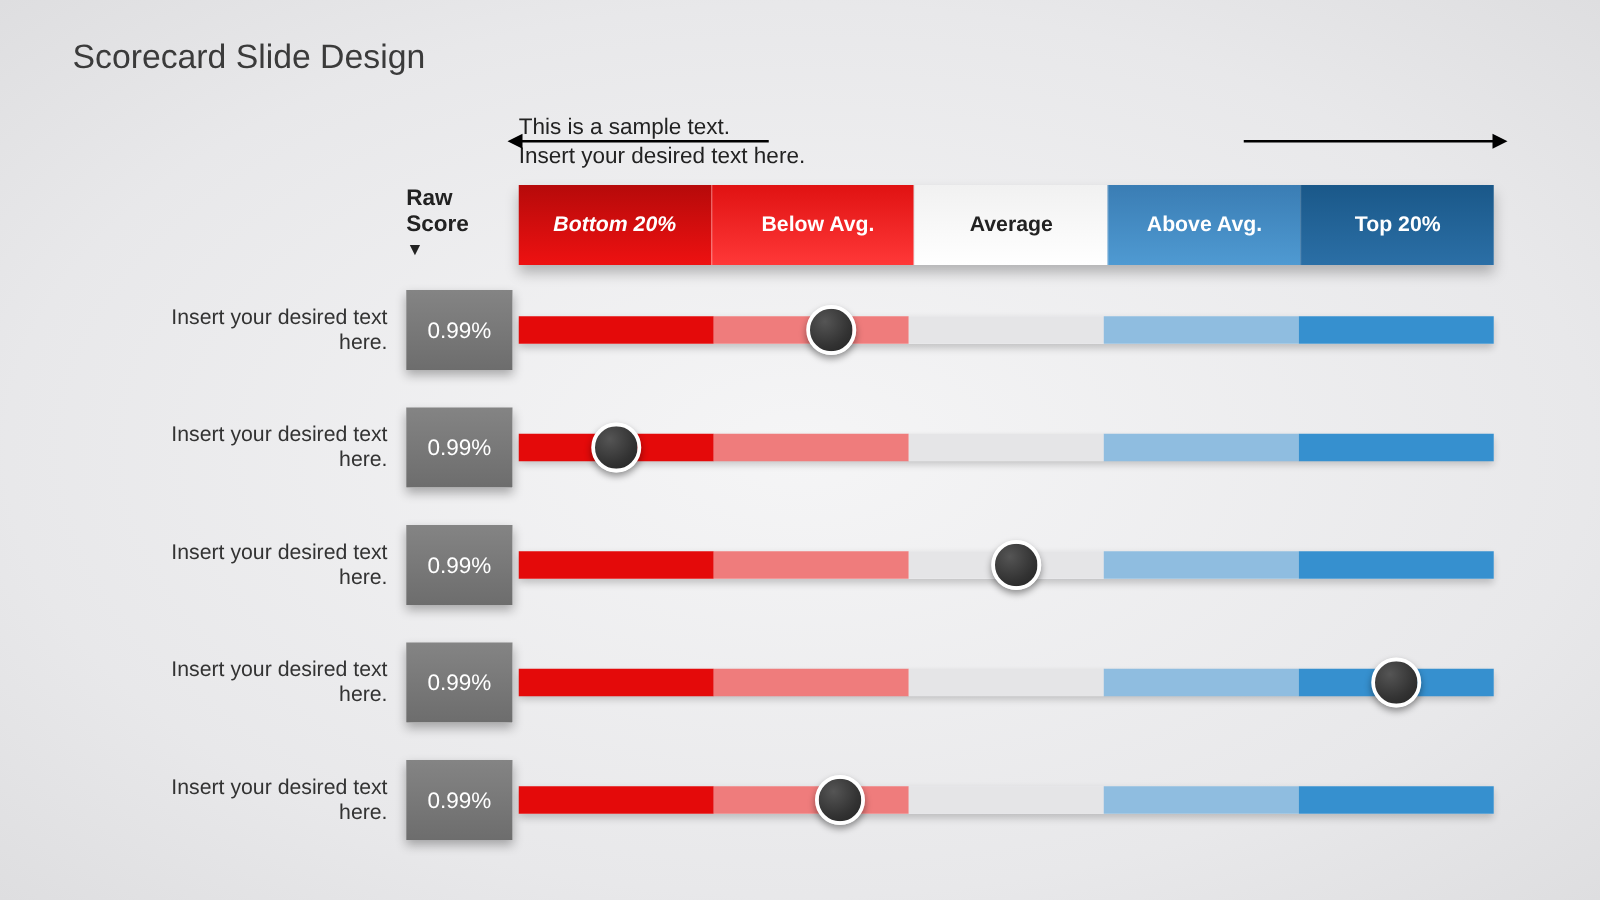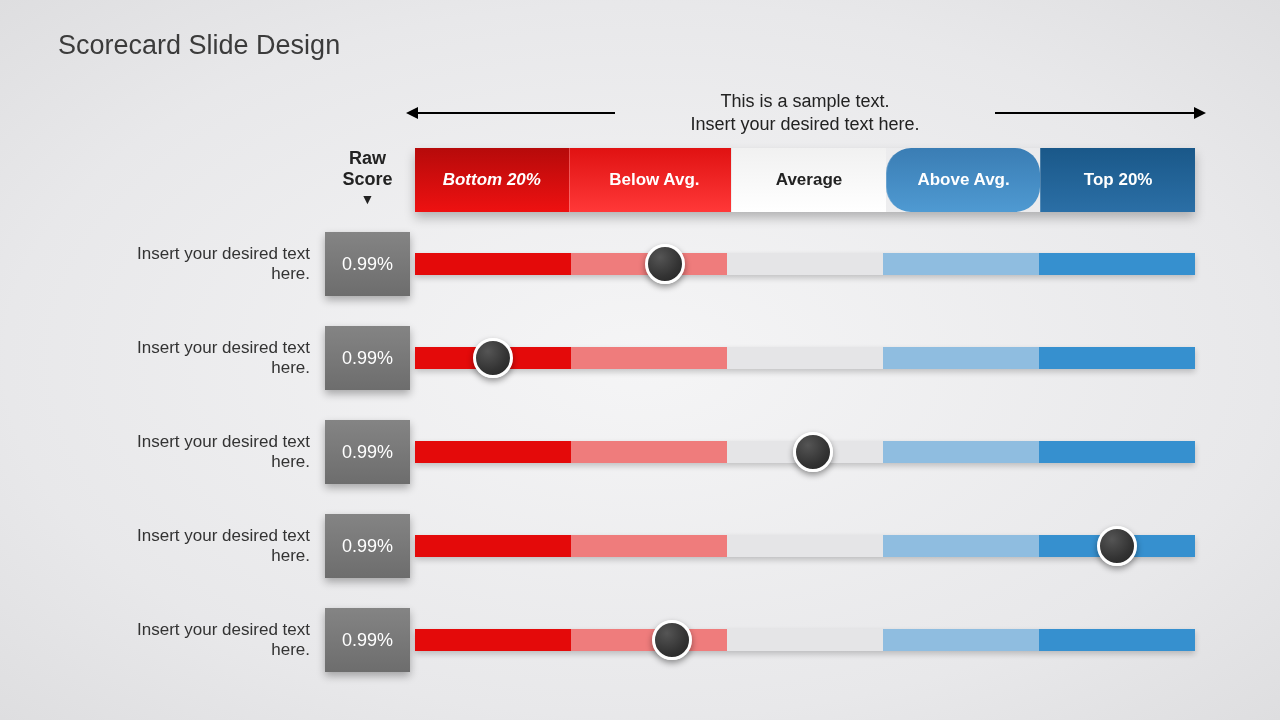--- a/index.html
+++ b/index.html
@@ -16,21 +16,20 @@
     left: 58px;
     font-size: 27px;
     font-weight: 400;
     color: #3b3b3b;
   }
   .subtitle {
     position: absolute;
     top: 90px;
     left: 415px;
     width: 780px;
-    text-align: center;
     font-size: 18px;
     line-height: 1.25;
     color: #222;
   }
   .arrow-line {
     position: absolute;
     top: 112px;
     height: 1.5px;
     background: #000;
   }
@@ -44,21 +43,21 @@
     border-bottom: 6px solid transparent;
   }
   .arrowhead.left  { left: 406px;  border-right: 12px solid #000; }
   .arrowhead.right { left: 1194px; border-left: 12px solid #000; }
 
   .raw-score-hdr {
     position: absolute;
     top: 148px;
     left: 325px;
     width: 85px;
-    text-align: center;
+    text-align: left;
     font-size: 18px;
     font-weight: 700;
     color: #222;
     line-height: 1.15;
   }
   .raw-score-hdr .tri {
     font-size: 14px;
     display: block;
     margin-top: 2px;
   }
@@ -79,21 +78,21 @@
     justify-content: center;
     text-align: center;
     font-size: 17px;
     font-weight: 700;
     line-height: 1.15;
     padding: 6px 4px;
   }
   .hc-0 { background: linear-gradient(to bottom,#b60a0a,#ee1111); color:#fff;font-style:italic; }
   .hc-1 { background: linear-gradient(to bottom,#e01212,#ff3838); color:#fff; border-left:1px solid rgba(255,255,255,.25);padding-left:12px;}
   .hc-2 { background: linear-gradient(to bottom,#f1f1f1,#ffffff); color:#222; border-left:1px solid rgba(0,0,0,.05);}
-  .hc-3 { background: linear-gradient(to bottom,#3a7db4,#4f9ad2); color:#fff; border-left:1px solid rgba(255,255,255,.2);border-radius:25px;}
+  .hc-3 { background: linear-gradient(to bottom,#3a7db4,#4f9ad2); color:#fff; border-left:1px solid rgba(255,255,255,.2);}
   .hc-4 { background: linear-gradient(to bottom,#1a5889,#2b6fa6); color:#fff; border-left:1px solid rgba(255,255,255,.2);}
 
   .row {
     position: absolute;
     left: 0;
     width: 1280px;
     height: 64px;
   }
   .row-label {
     position: absolute;

